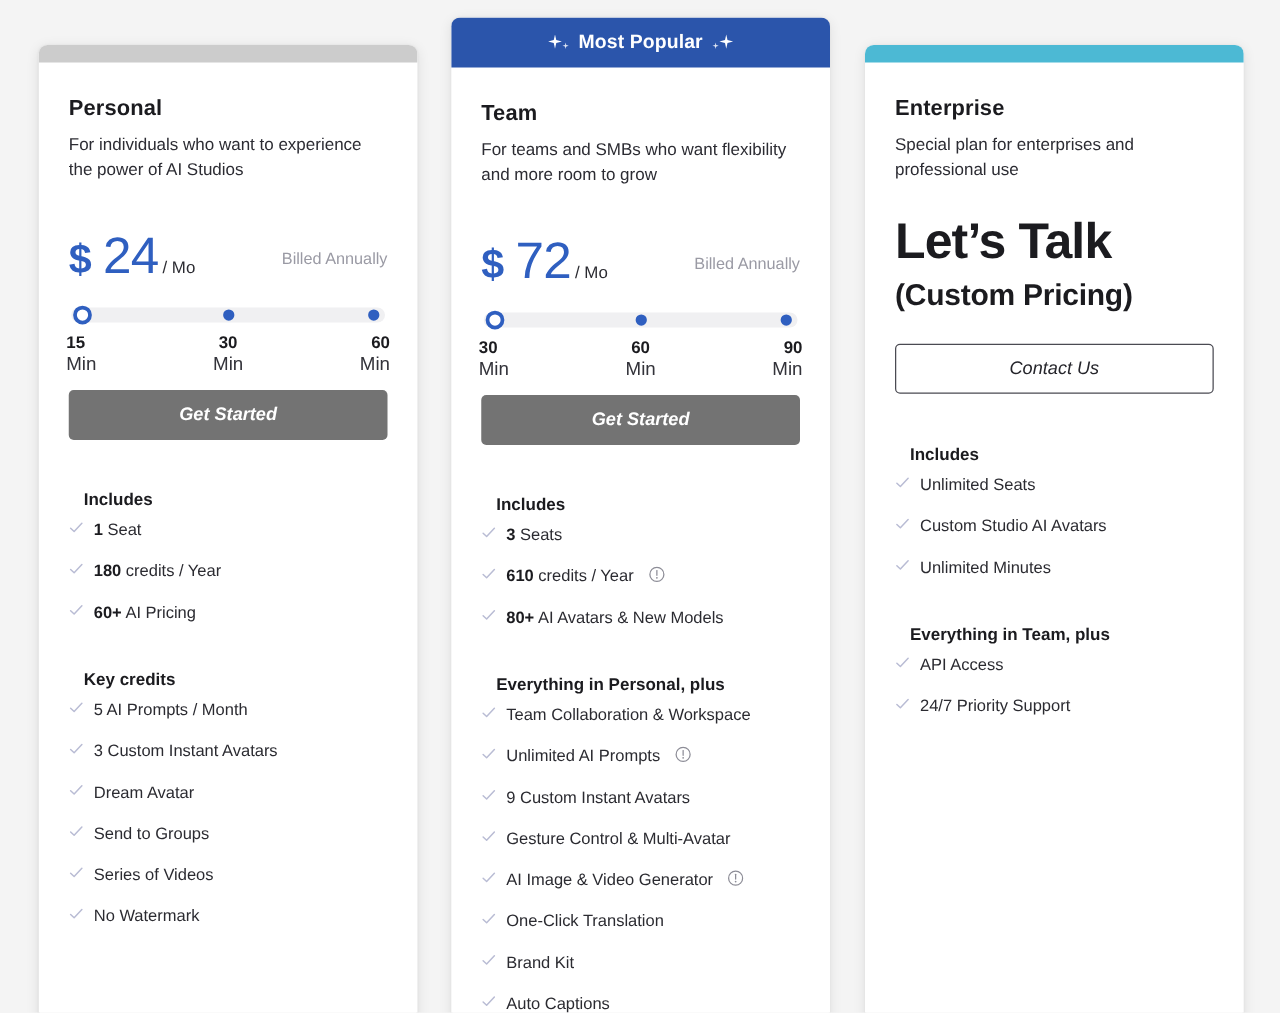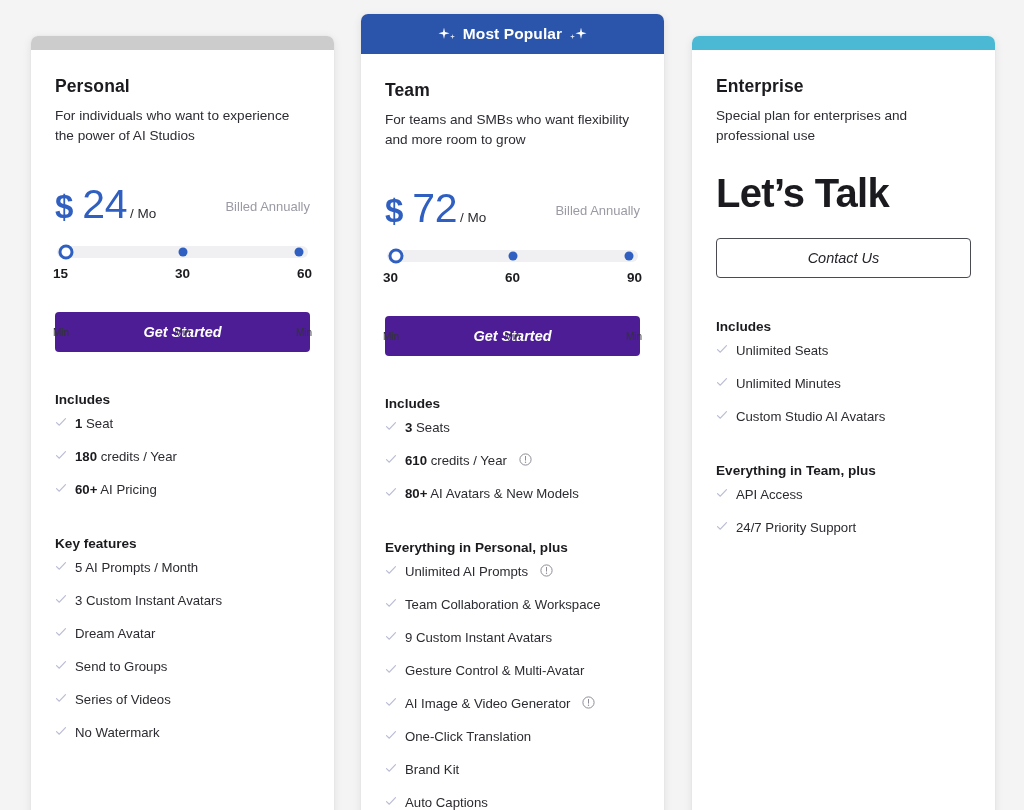--- a/index.html
+++ b/index.html
@@ -151,24 +151,23 @@
     text-align: center;
     line-height: 1.22;
   }
   .slider-label .val {
     font-size: 13.5px;
     font-weight: bold;
     color: #1b1b1f;
     display: block;
   }
   .slider-label .unit {
-    font-size: 10px;
+    font-size: 15px;
     color: #33333a;
     display: block;
-    margin-top: 44px;
   }
   .sl-left   { left: 0;   transform: translateX(-2px); text-align: left; }
   .sl-mid    { left: 50%; transform: translateX(-50%); }
   .sl-right  { right: 0;  transform: translateX(2px);  text-align: right; }
 
   
   .cta {
     display: flex;
     align-items: center;
     justify-content: center;
@@ -176,40 +175,40 @@
     border-radius: 4px;
     font-size: 14.5px;
     font-weight: bold;
     margin-top: 12px;
     cursor: pointer;
     user-select: none;
     box-sizing: border-box;
     font-style: italic;
   }
   .cta-primary {
-    background: #4c1d95;
+    background: #737373;
     color: #ffffff;
   }
   .cta-outline {
     background: #ffffff;
     color: #25252b;
     border: 1px solid #4a4a52;
     font-weight: normal;
     font-size: 14.5px;
   }
   .cta-enterprise-spacer { margin-top: 24px; }
 
   
   .features { margin-top: 40px; }
   .features-enterprise { margin-top: 41px; }
   .feature-heading {
     font-size: 13.6px;
     font-weight: bold;
     color: #1b1b1f;
-    margin: 0 0 9px 0;
+    margin: 0 0 9px 12px;
   }
   .feature-heading.spaced { margin-top: 21px; }
   .feature-item {
     display: flex;
     align-items: flex-start;
     gap: 8px;
     height: 33px;
     font-size: 13.2px;
     color: #2b2b31;
     line-height: 1.2;
@@ -308,21 +307,21 @@
         </div>
         <div class="feature-item">
           <span class="check-icon">
               <svg width="12" height="12" viewBox="0 0 12 12">
                 <path d="M1.5 6.6 L4.3 9.2 L10.5 2.6" fill="none" stroke="#b9bcd4" stroke-width="1.2" stroke-linecap="round" stroke-linejoin="round"></path>
               </svg>
             </span>
           <span class="feature-text"><b>60+</b><span> AI Pricing</span></span>
         </div>
 
-        <div class="feature-heading spaced">Key features</div>
+        <div class="feature-heading spaced">Key credits</div>
         <div class="feature-item">
           <span class="check-icon">
               <svg width="12" height="12" viewBox="0 0 12 12">
                 <path d="M1.5 6.6 L4.3 9.2 L10.5 2.6" fill="none" stroke="#b9bcd4" stroke-width="1.2" stroke-linecap="round" stroke-linejoin="round"></path>
               </svg>
             </span>
           <span class="feature-text">5 AI Prompts / Month</span>
         </div>
         <div class="feature-item">
           <span class="check-icon">
@@ -453,43 +452,43 @@
           <span class="feature-text"><b>80+</b><span> AI Avatars &amp; New Models</span></span>
         </div>
 
         <div class="feature-heading spaced">Everything in Personal, plus</div>
         <div class="feature-item">
           <span class="check-icon">
               <svg width="12" height="12" viewBox="0 0 12 12">
                 <path d="M1.5 6.6 L4.3 9.2 L10.5 2.6" fill="none" stroke="#b9bcd4" stroke-width="1.2" stroke-linecap="round" stroke-linejoin="round"></path>
               </svg>
             </span>
+          <span class="feature-text">Team Collaboration &amp; Workspace</span>
+        </div>
+        <div class="feature-item">
+          <span class="check-icon">
+              <svg width="12" height="12" viewBox="0 0 12 12">
+                <path d="M1.5 6.6 L4.3 9.2 L10.5 2.6" fill="none" stroke="#b9bcd4" stroke-width="1.2" stroke-linecap="round" stroke-linejoin="round"></path>
+              </svg>
+            </span>
           <span class="feature-text">Unlimited AI Prompts</span>
           <span class="info-icon">
               <svg width="13" height="13" viewBox="0 0 13 13">
                 <circle cx="6.5" cy="6.5" r="5.6" fill="none" stroke="#8d8d97" stroke-width="1"></circle>
                 <path d="M6.5 3.4 V7.2" stroke="#8d8d97" stroke-width="1" stroke-linecap="round"></path>
                 <circle cx="6.5" cy="9.2" r=".7" fill="#8d8d97"></circle>
               </svg>
             </span>
         </div>
         <div class="feature-item">
           <span class="check-icon">
               <svg width="12" height="12" viewBox="0 0 12 12">
                 <path d="M1.5 6.6 L4.3 9.2 L10.5 2.6" fill="none" stroke="#b9bcd4" stroke-width="1.2" stroke-linecap="round" stroke-linejoin="round"></path>
               </svg>
             </span>
-          <span class="feature-text">Team Collaboration &amp; Workspace</span>
-        </div>
-        <div class="feature-item">
-          <span class="check-icon">
-              <svg width="12" height="12" viewBox="0 0 12 12">
-                <path d="M1.5 6.6 L4.3 9.2 L10.5 2.6" fill="none" stroke="#b9bcd4" stroke-width="1.2" stroke-linecap="round" stroke-linejoin="round"></path>
-              </svg>
-            </span>
           <span class="feature-text">9 Custom Instant Avatars</span>
         </div>
         <div class="feature-item">
           <span class="check-icon">
               <svg width="12" height="12" viewBox="0 0 12 12">
                 <path d="M1.5 6.6 L4.3 9.2 L10.5 2.6" fill="none" stroke="#b9bcd4" stroke-width="1.2" stroke-linecap="round" stroke-linejoin="round"></path>
               </svg>
             </span>
           <span class="feature-text">Gesture Control &amp; Multi-Avatar</span>
         </div>
@@ -536,48 +535,49 @@
     </div>
   </div>
 
   <div class="plan-card card-enterprise">
     <div class="accent-bar accent-teal"></div>
     <div class="card-body">
       <h2 class="plan-name">Enterprise</h2>
       <p class="plan-desc">Special plan for enterprises and professional use</p>
 
       <div class="lets-talk">Let’s Talk</div>
+      <div class="custom-pricing">(Custom Pricing)</div>
 
       <div class="cta cta-outline cta-enterprise-spacer">Contact Us</div>
 
       <div class="features features-enterprise">
         <div class="feature-heading">Includes</div>
         <div class="feature-item">
           <span class="check-icon">
               <svg width="12" height="12" viewBox="0 0 12 12">
                 <path d="M1.5 6.6 L4.3 9.2 L10.5 2.6" fill="none" stroke="#b9bcd4" stroke-width="1.2" stroke-linecap="round" stroke-linejoin="round"></path>
               </svg>
             </span>
           <span class="feature-text">Unlimited Seats</span>
         </div>
         <div class="feature-item">
           <span class="check-icon">
               <svg width="12" height="12" viewBox="0 0 12 12">
                 <path d="M1.5 6.6 L4.3 9.2 L10.5 2.6" fill="none" stroke="#b9bcd4" stroke-width="1.2" stroke-linecap="round" stroke-linejoin="round"></path>
               </svg>
             </span>
+          <span class="feature-text">Custom Studio AI Avatars</span>
+        </div>
+        <div class="feature-item">
+          <span class="check-icon">
+              <svg width="12" height="12" viewBox="0 0 12 12">
+                <path d="M1.5 6.6 L4.3 9.2 L10.5 2.6" fill="none" stroke="#b9bcd4" stroke-width="1.2" stroke-linecap="round" stroke-linejoin="round"></path>
+              </svg>
+            </span>
           <span class="feature-text">Unlimited Minutes</span>
-        </div>
-        <div class="feature-item">
-          <span class="check-icon">
-              <svg width="12" height="12" viewBox="0 0 12 12">
-                <path d="M1.5 6.6 L4.3 9.2 L10.5 2.6" fill="none" stroke="#b9bcd4" stroke-width="1.2" stroke-linecap="round" stroke-linejoin="round"></path>
-              </svg>
-            </span>
-          <span class="feature-text">Custom Studio AI Avatars</span>
         </div>
 
         <div class="feature-heading spaced">Everything in Team, plus</div>
         <div class="feature-item">
           <span class="check-icon">
               <svg width="12" height="12" viewBox="0 0 12 12">
                 <path d="M1.5 6.6 L4.3 9.2 L10.5 2.6" fill="none" stroke="#b9bcd4" stroke-width="1.2" stroke-linecap="round" stroke-linejoin="round"></path>
               </svg>
             </span>
           <span class="feature-text">API Access</span>

